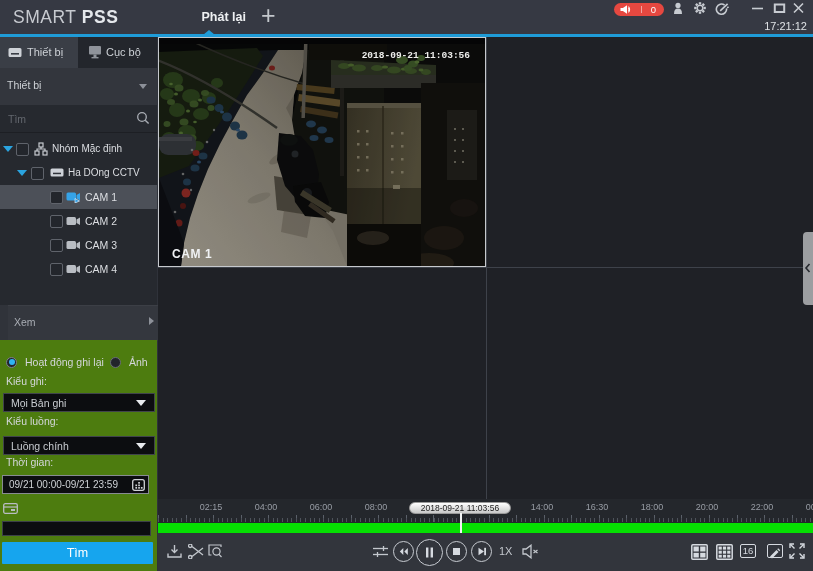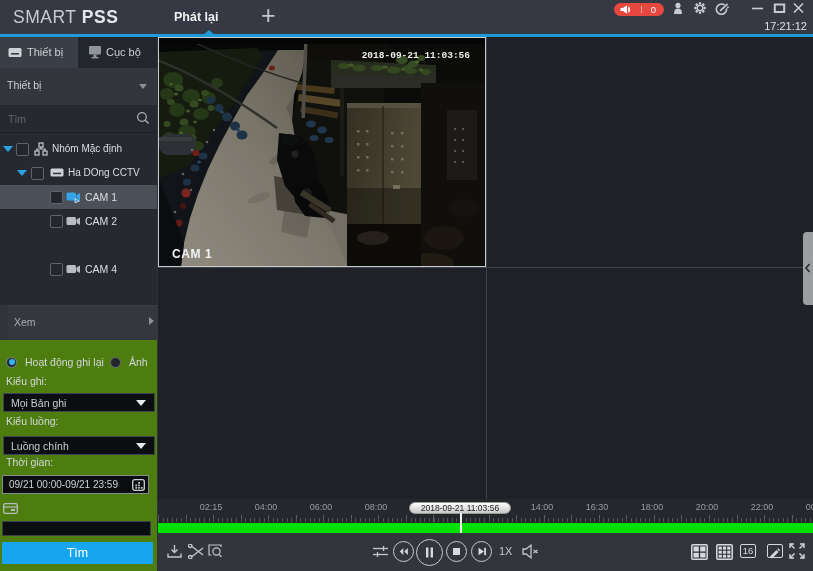--- a/index.html
+++ b/index.html
@@ -3,21 +3,21 @@
 <meta charset="utf-8">
 <style>
   html,body{margin:0;padding:0;}
   body{width:813px;height:571px;overflow:hidden;background:#2f323a;
        font-family:"Liberation Sans",sans-serif;position:relative;}
   .abs{position:absolute;}
   
   #titlebar{left:0;top:0;width:813px;height:34px;background:#363943;}
   #logo{left:13px;top:7px;font-size:17.5px;color:#c7cad0;letter-spacing:0.5px;}
   #logo b{color:#e4e7eb;}
-  #tabplay{left:174px;top:10px;width:72px;text-align:left;font-size:12.5px;font-weight:700;color:#eef0f2;}
+  #tabplay{left:174px;top:10px;width:72px;text-align:right;font-size:12.5px;font-weight:700;color:#eef0f2;}
   #plus{left:261px;top:1px;font-size:25px;font-weight:400;color:#c3c7cc;}
   #clock{right:6px;top:20px;font-size:11px;color:#dfe2e6;}
   #blueline{left:0;top:34px;width:813px;height:3px;background:#1f9cd8;}
   #notch{left:203px;top:30px;width:0;height:0;border-left:6px solid transparent;
          border-right:6px solid transparent;border-bottom:5px solid #1f9cd8;}
   #redpill{left:614px;top:2.5px;width:50px;height:13px;border-radius:7.5px;background:#e64840;}
   #redpill .div{position:absolute;left:27px;top:3px;width:1px;height:7px;background:rgba(255,255,255,0.5);}
   #redpill .zero{position:absolute;left:30px;top:0;width:19px;text-align:center;font-size:9.5px;color:#fff;line-height:13px;}
   
   #panel{left:0;top:37px;width:157px;height:534px;background:#30333a;}
@@ -180,20 +180,28 @@
 
       <div class="trow" style="top:104px">
         <span class="cb" style="position:absolute;left:50px;top:6px"></span>
         <svg style="position:absolute;left:66px;top:7px" width="16" height="11" viewBox="0 0 16 11">
           <rect x="0.5" y="1" width="9.5" height="8" rx="1.5" fill="#b9bdc3"></rect>
           <path d="M10.5 3.5 L14 1.5 V9 L10.5 7 Z" fill="#b9bdc3"></path>
         </svg>
         <span class="ttext" style="left:85px;font-size:10.5px;top:6px">CAM 2</span>
       </div>
 
+      <div class="trow" style="top:128px">
+        <span class="cb" style="position:absolute;left:50px;top:6px"></span>
+        <svg style="position:absolute;left:66px;top:7px" width="16" height="11" viewBox="0 0 16 11">
+          <rect x="0.5" y="1" width="9.5" height="8" rx="1.5" fill="#b9bdc3"></rect>
+          <path d="M10.5 3.5 L14 1.5 V9 L10.5 7 Z" fill="#b9bdc3"></path>
+        </svg>
+        <span class="ttext" style="left:85px;font-size:10.5px;top:6px">CAM 3</span>
+      </div>
 
       <div class="trow" style="top:152px">
         <span class="cb" style="position:absolute;left:50px;top:6px"></span>
         <svg style="position:absolute;left:66px;top:7px" width="16" height="11" viewBox="0 0 16 11">
           <rect x="0.5" y="1" width="9.5" height="8" rx="1.5" fill="#b9bdc3"></rect>
           <path d="M10.5 3.5 L14 1.5 V9 L10.5 7 Z" fill="#b9bdc3"></path>
         </svg>
         <span class="ttext" style="left:85px;font-size:10.5px;top:6px">CAM 4</span>
       </div>
     </div>

